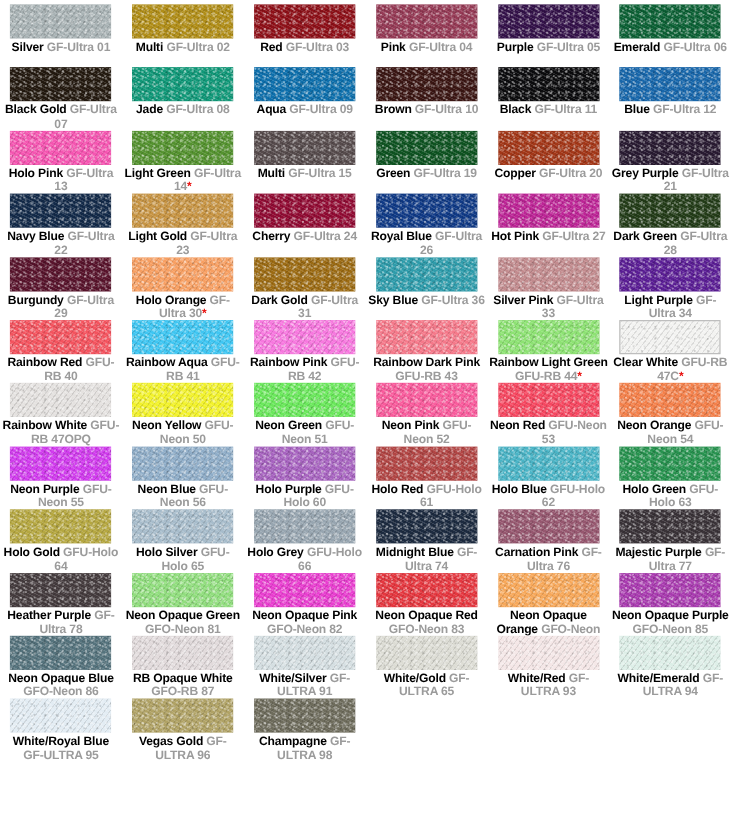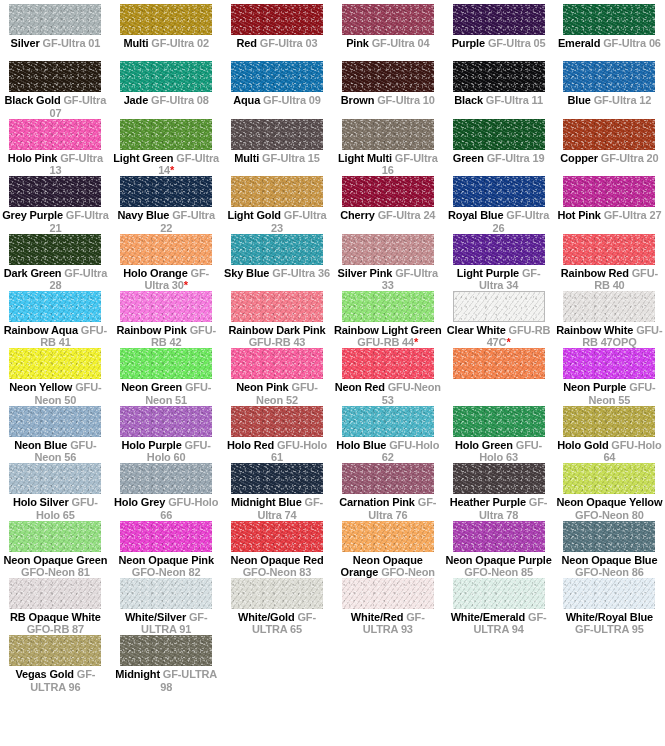--- a/index.html
+++ b/index.html
@@ -152,24 +152,20 @@
     </div>
     <div class="swatch-cell">
       <div class="swatch-chip" style="background-color: rgb(84, 146, 47);"></div>
       <div class="swatch-label"><span class="swatch-name">Light Green</span> <span class="swatch-code">GF-Ultra 14</span><span class="swatch-star">*</span></div>
     </div>
     <div class="swatch-cell">
       <div class="swatch-chip" style="background-color: rgb(86, 75, 76);"></div>
       <div class="swatch-label"><span class="swatch-name">Multi</span> <span class="swatch-code">GF-Ultra 15</span></div>
     </div>
     <div class="swatch-cell">
-      <div class="swatch-chip" style="background-color: rgb(124, 113, 100);"></div>
-      <div class="swatch-label"><span class="swatch-name">Light Multi</span> <span class="swatch-code">GF-Ultra 16</span></div>
-    </div>
-    <div class="swatch-cell">
       <div class="swatch-chip" style="background-color: rgb(14, 83, 33);"></div>
       <div class="swatch-label"><span class="swatch-name">Green</span> <span class="swatch-code">GF-Ultra 19</span></div>
     </div>
     <div class="swatch-cell">
       <div class="swatch-chip" style="background-color: rgb(163, 55, 24);"></div>
       <div class="swatch-label"><span class="swatch-name">Copper</span> <span class="swatch-code">GF-Ultra 20</span></div>
     </div>
     <div class="swatch-cell">
       <div class="swatch-chip" style="background-color: rgb(41, 27, 50);"></div>
       <div class="swatch-label"><span class="swatch-name">Grey Purple</span> <span class="swatch-code">GF-Ultra 21</span></div>
@@ -192,24 +188,32 @@
     </div>
     <div class="swatch-cell">
       <div class="swatch-chip" style="background-color: rgb(189, 37, 150);"></div>
       <div class="swatch-label"><span class="swatch-name">Hot Pink</span> <span class="swatch-code">GF-Ultra 27</span></div>
     </div>
     <div class="swatch-cell">
       <div class="swatch-chip" style="background-color: rgb(35, 60, 24);"></div>
       <div class="swatch-label"><span class="swatch-name">Dark Green</span> <span class="swatch-code">GF-Ultra 28</span></div>
     </div>
     <div class="swatch-cell">
+      <div class="swatch-chip" style="background-color: rgb(89, 20, 44);"></div>
+      <div class="swatch-label"><span class="swatch-name">Burgundy</span> <span class="swatch-code">GF-Ultra 29</span></div>
+    </div>
+    <div class="swatch-cell">
       <div class="swatch-chip" style="background-color: rgb(247, 159, 98);"></div>
       <div class="swatch-label"><span class="swatch-name">Holo Orange</span> <span class="swatch-code">GF-Ultra 30</span><span class="swatch-star">*</span></div>
     </div>
     <div class="swatch-cell">
+      <div class="swatch-chip" style="background-color: rgb(156, 107, 19);"></div>
+      <div class="swatch-label"><span class="swatch-name">Dark Gold</span> <span class="swatch-code">GF-Ultra 31</span></div>
+    </div>
+    <div class="swatch-cell">
       <div class="swatch-chip" style="background-color: rgb(46, 156, 171);"></div>
       <div class="swatch-label"><span class="swatch-name">Sky Blue</span> <span class="swatch-code">GF-Ultra 36</span></div>
     </div>
     <div class="swatch-cell">
       <div class="swatch-chip" style="background-color: rgb(194, 139, 142);"></div>
       <div class="swatch-label"><span class="swatch-name">Silver Pink</span> <span class="swatch-code">GF-Ultra 33</span></div>
     </div>
     <div class="swatch-cell">
       <div class="swatch-chip" style="background-color: rgb(91, 30, 149);"></div>
       <div class="swatch-label"><span class="swatch-name">Light Purple</span> <span class="swatch-code">GF-Ultra 34</span></div>
@@ -253,20 +257,21 @@
     <div class="swatch-cell">
       <div class="swatch-chip" style="background-color: rgb(249, 91, 156);"></div>
       <div class="swatch-label"><span class="swatch-name">Neon Pink</span> <span class="swatch-code">GFU-Neon 52</span></div>
     </div>
     <div class="swatch-cell">
       <div class="swatch-chip" style="background-color: rgb(246, 71, 96);"></div>
       <div class="swatch-label"><span class="swatch-name">Neon Red</span> <span class="swatch-code">GFU-Neon 53</span></div>
     </div>
     <div class="swatch-cell">
       <div class="swatch-chip" style="background-color: rgb(244, 128, 74);"></div>
+      <div class="swatch-label"><span class="swatch-name">Neon Orange</span> <span class="swatch-code">GFU-Neon 54</span></div>
     </div>
     <div class="swatch-cell">
       <div class="swatch-chip" style="background-color: rgb(209, 59, 238);"></div>
       <div class="swatch-label"><span class="swatch-name">Neon Purple</span> <span class="swatch-code">GFU-Neon 55</span></div>
     </div>
     <div class="swatch-cell">
       <div class="swatch-chip" style="background-color: rgb(143, 173, 200);"></div>
       <div class="swatch-label"><span class="swatch-name">Neon Blue</span> <span class="swatch-code">GFU-Neon 56</span></div>
     </div>
     <div class="swatch-cell">
@@ -299,28 +304,28 @@
     </div>
     <div class="swatch-cell">
       <div class="swatch-chip" style="background-color: rgb(29, 43, 64);"></div>
       <div class="swatch-label"><span class="swatch-name">Midnight Blue</span> <span class="swatch-code">GF-Ultra 74</span></div>
     </div>
     <div class="swatch-cell">
       <div class="swatch-chip" style="background-color: rgb(150, 87, 111);"></div>
       <div class="swatch-label"><span class="swatch-name">Carnation Pink</span> <span class="swatch-code">GF-Ultra 76</span></div>
     </div>
     <div class="swatch-cell">
+      <div class="swatch-chip" style="background-color: rgb(58, 51, 56);"></div>
+      <div class="swatch-label"><span class="swatch-name">Majestic Purple</span> <span class="swatch-code">GF-Ultra 77</span></div>
+    </div>
+    <div class="swatch-cell">
       <div class="swatch-chip" style="background-color: rgb(69, 60, 62);"></div>
       <div class="swatch-label"><span class="swatch-name">Heather Purple</span> <span class="swatch-code">GF-Ultra 78</span></div>
     </div>
     <div class="swatch-cell">
-      <div class="swatch-chip" style="background-color: rgb(198, 221, 83);"></div>
-      <div class="swatch-label"><span class="swatch-name">Neon Opaque Yellow</span> <span class="swatch-code">GFO-Neon 80</span></div>
-    </div>
-    <div class="swatch-cell">
       <div class="swatch-chip" style="background-color: rgb(145, 222, 126);"></div>
       <div class="swatch-label"><span class="swatch-name">Neon Opaque Green</span> <span class="swatch-code">GFO-Neon 81</span></div>
     </div>
     <div class="swatch-cell">
       <div class="swatch-chip" style="background-color: rgb(233, 62, 208);"></div>
       <div class="swatch-label"><span class="swatch-name">Neon Opaque Pink</span> <span class="swatch-code">GFO-Neon 82</span></div>
     </div>
     <div class="swatch-cell">
       <div class="swatch-chip" style="background-color: rgb(229, 55, 63);"></div>
       <div class="swatch-label"><span class="swatch-name">Neon Opaque Red</span> <span class="swatch-code">GFO-Neon 83</span></div>
@@ -360,19 +365,19 @@
     <div class="swatch-cell">
       <div class="swatch-chip" style="background-color: rgb(226, 236, 243);"></div>
       <div class="swatch-label"><span class="swatch-name">White/Royal Blue</span> <span class="swatch-code">GF-ULTRA 95</span></div>
     </div>
     <div class="swatch-cell">
       <div class="swatch-chip" style="background-color: rgb(176, 162, 101);"></div>
       <div class="swatch-label"><span class="swatch-name">Vegas Gold</span> <span class="swatch-code">GF-ULTRA 96</span></div>
     </div>
     <div class="swatch-cell">
       <div class="swatch-chip" style="background-color: rgb(110, 108, 92);"></div>
-      <div class="swatch-label"><span class="swatch-name">Midnight</span> <span class="swatch-code">GF-ULTRA 98</span></div>
+      <div class="swatch-label"><span class="swatch-name">Champagne</span> <span class="swatch-code">GF-ULTRA 98</span></div>
     </div>
     <div class="swatch-cell empty-cell"></div>
     <div class="swatch-cell empty-cell"></div>
     <div class="swatch-cell empty-cell"></div>
     <div class="swatch-cell empty-cell"></div>
   </div>
 
 </body></html>

